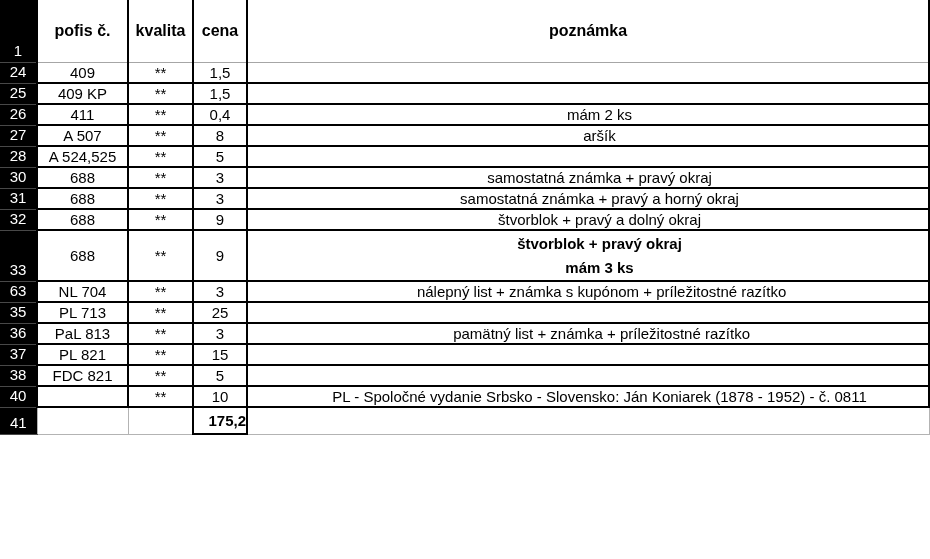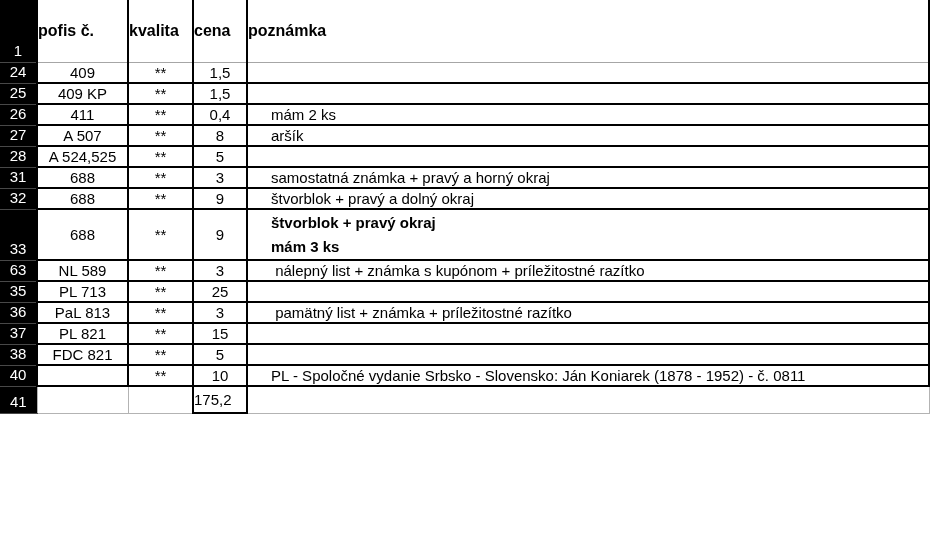--- a/index.html
+++ b/index.html
@@ -14,40 +14,40 @@
 
   
   td.rn {
     background:#000000; color:#ffffff; text-align:center;
     vertical-align:bottom; padding-bottom:3px; font-size:15px;
     border-bottom:1px solid #484848;
   }
 
   
   td.hd {
-    font-weight:bold; font-size:16px; 
+    font-weight:bold; font-size:16px; text-align:center;
     border-left:2px solid #000; border-right:2px solid #000;
     border-top:none; border-bottom:1px solid #a6a6a6;
   }
 
   
   td.c {
     border-left:2px solid #000; border-right:2px solid #000;
     border-bottom:2px solid #000; border-top:none;
     text-align:center;
   }
-  td.note { text-align:left; padding-left:23px; white-space:pre; }
+  td.note { text-align:center; padding-left:23px; white-space:pre; }
 
   
   td.g {
     border-left:1px solid #b3b3b3; border-right:1px solid #b3b3b3;
     border-bottom:1px solid #b3b3b3; border-top:none;
   }
   td.ct {
-    border:2px solid #000; text-align:left;
+    border:2px solid #000; text-align:right;font-weight:bold;
   }
 
   tr.hdr   { height:62px; }
   tr.row   { height:17px; }
   tr.tall  { height:51px; }
   tr.total { height:27px; }
   tr.tall td.note { line-height:24px;font-weight:bold; }
 </style>
 </head>
 <body>
@@ -97,20 +97,27 @@
         <td class="c note">aršík</td>
       </tr>
       <tr class="row">
         <td class="rn">28</td>
         <td class="c">A 524,525</td>
         <td class="c">**</td>
         <td class="c">5</td>
         <td class="c note"></td>
       </tr>
       <tr class="row">
+        <td class="rn">30</td>
+        <td class="c">688</td>
+        <td class="c">**</td>
+        <td class="c">3</td>
+        <td class="c note">samostatná známka + pravý okraj</td>
+      </tr>
+      <tr class="row">
         <td class="rn">31</td>
         <td class="c">688</td>
         <td class="c">**</td>
         <td class="c">3</td>
         <td class="c note">samostatná známka + pravý a horný okraj</td>
       </tr>
       <tr class="row">
         <td class="rn">32</td>
         <td class="c">688</td>
         <td class="c">**</td>
@@ -120,21 +127,21 @@
       <tr class="row tall">
         <td class="rn">33</td>
         <td class="c">688</td>
         <td class="c">**</td>
         <td class="c">9</td>
         <td class="c note">štvorblok + pravý okraj
 mám 3 ks</td>
       </tr>
       <tr class="row">
         <td class="rn">63</td>
-        <td class="c">NL 589</td>
+        <td class="c">NL 704</td>
         <td class="c">**</td>
         <td class="c">3</td>
         <td class="c note"> nálepný list + známka s kupónom + príležitostné razítko</td>
       </tr>
       <tr class="row">
         <td class="rn">35</td>
         <td class="c">PL 713</td>
         <td class="c">**</td>
         <td class="c">25</td>
         <td class="c note"></td>

